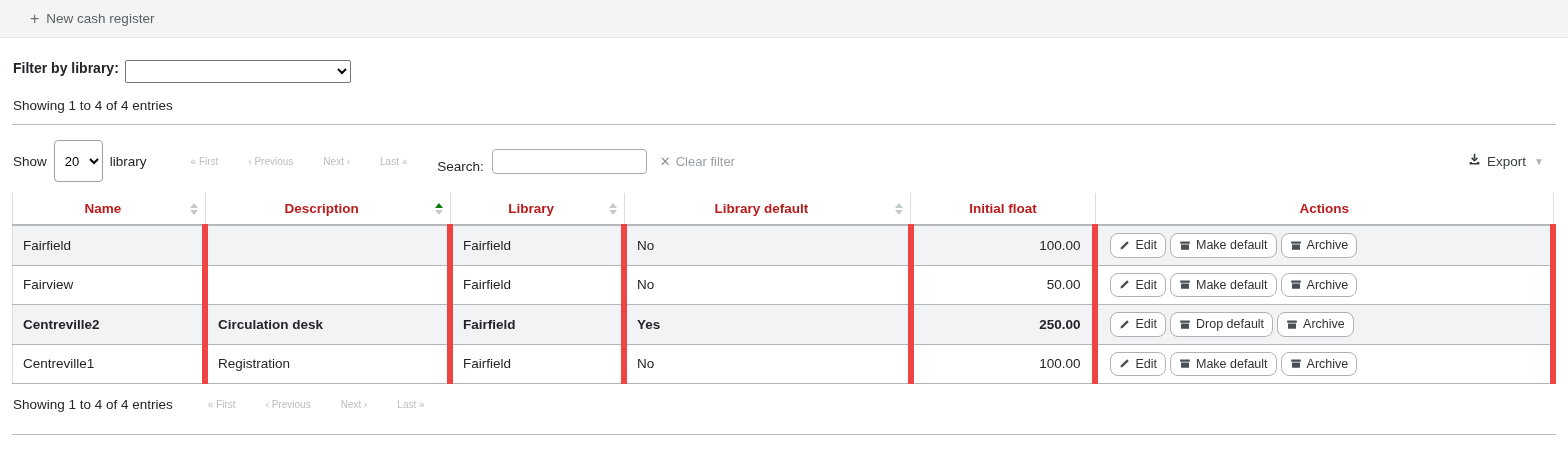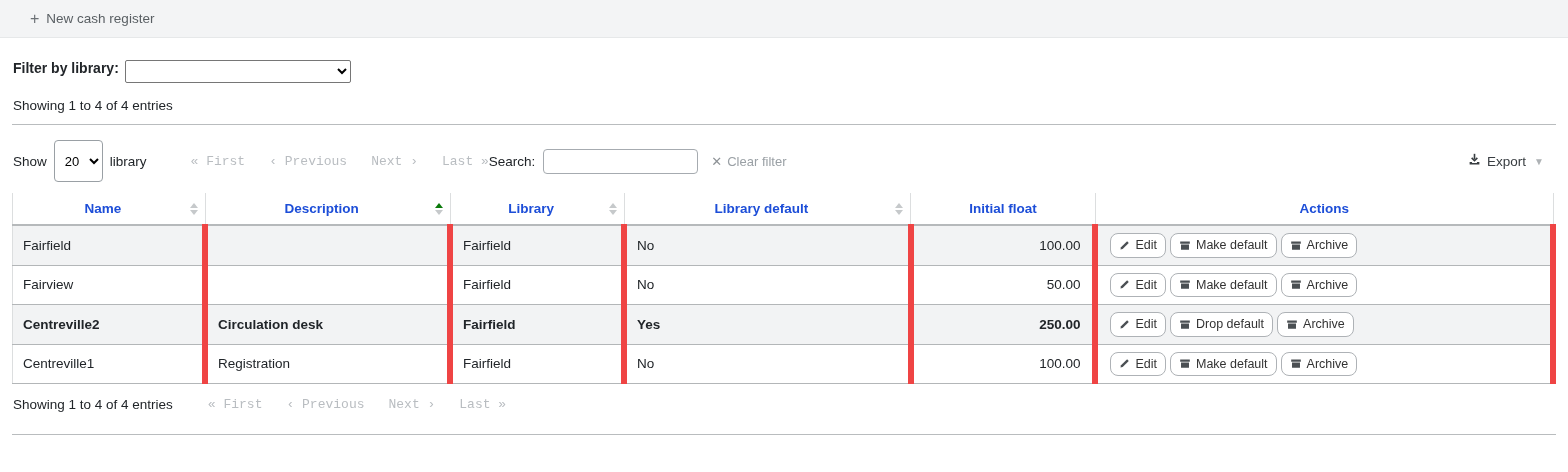--- a/index.html
+++ b/index.html
@@ -61,24 +61,24 @@
     display: flex; align-items: center;
     padding: 15px 2px 11px 1px;
     font-size: 13.5px;
   }
   .show-group { display: flex; align-items: center; gap: 7px; }
   .page-size {
     width: 49px; height: 42px;
     border: 1px solid #9aa0a5; border-radius: 4px;
     font-size: 13px; background: #fff; padding-left: 6px;
   }
-  .pager { display: flex; align-items: center; gap: 24px; color: #b9bdc1; font-size: 13px; font-family: Liberation Mono, monospace; }
+  .pager { display: flex; align-items: center; gap: 30px; color: #b9bdc1; font-size: 10px; }
   .pager-top { margin-left: 44px; }
   .pager span { cursor: default; }
-  .search-group { display: flex; align-items: center; gap: 8px; }
+  .search-group { display: flex; align-items: flex-end; gap: 8px; margin-left: 30px; }
   .search-input {
     width: 155px; height: 25px;
     border: 1px solid #a6abb0; border-radius: 4px;
     font-size: 13px; padding: 0 6px;
   }
   .clear-filter { display: inline-flex; align-items: center; gap: 5px; color: #9aa0a5; margin-left: 13px; cursor: pointer; font-size: 13px; }
   .clear-filter .x { color: #8d9296; font-size: 13px; }
   .export-group { margin-left: auto; display: inline-flex; align-items: center; gap: 6px; margin-right: 10px; color: #383d41; cursor: pointer; }
   .export-caret { color: #aeb2b5; font-size: 10px; margin-left: 2px; }
 
@@ -88,21 +88,21 @@
   col.c-libdef { width: 18.6%; } col.c-float { width: 12.0%; } col.c-actions { width: 29.7%; }
   .registers th {
     position: relative;
     background: #fff;
     font-weight: 700;
     text-align: center;
     padding: 8px 22px 8px 10px;
     border-left: 1px solid #dcdedf;
     border-right: 1px solid #dcdedf;
     border-bottom: 2px solid #b6b9bb;
-    color: #1d4ed8;
+    color: #b91c1c;
   }
   .registers th.no-sort { padding: 8px 10px; }
   .registers td {
     padding: 11px 10px;
     border-left: 1px solid #dcdedf;
     border-right: 6px solid #ef4444;
     border-bottom: 1px solid #b3b6b8;
     vertical-align: middle;
   }
   .registers tbody tr:nth-child(odd) { background: #f2f3f4; }

